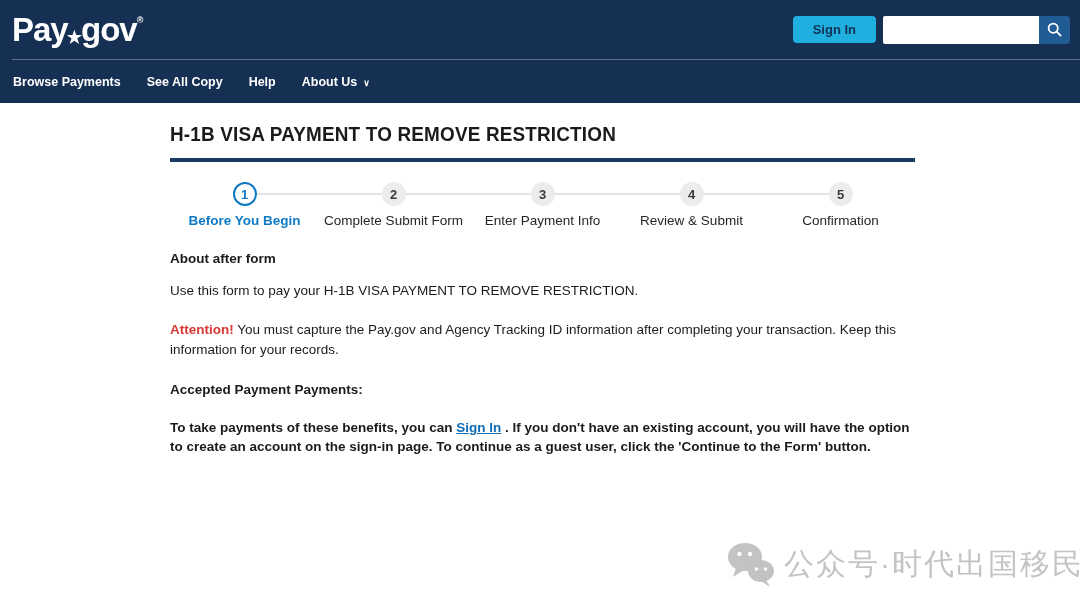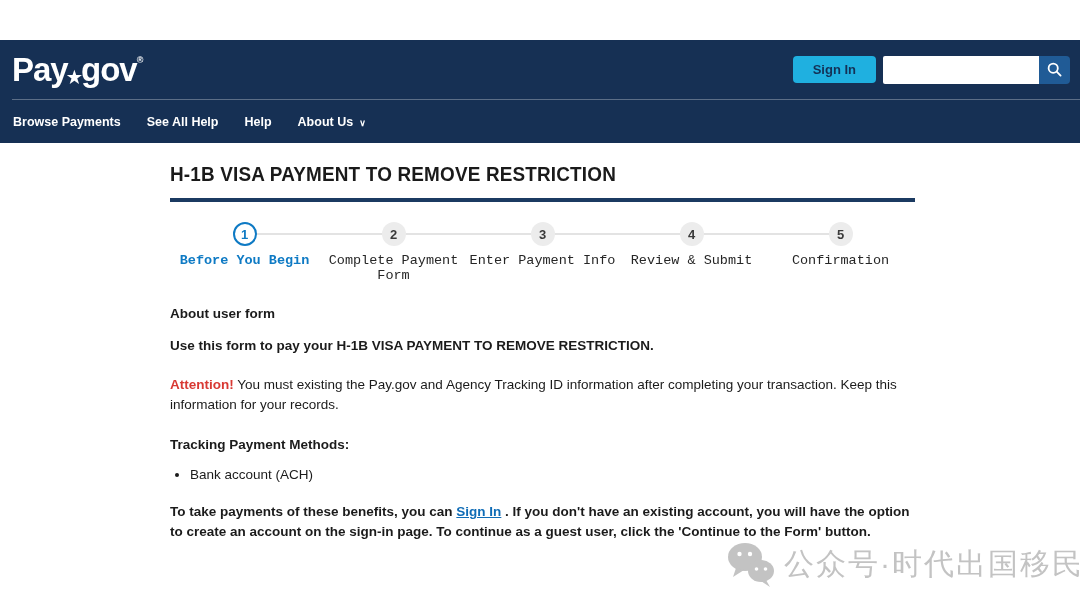--- a/index.html
+++ b/index.html
@@ -1,21 +1,21 @@
 <!DOCTYPE html>
 <html><head>
 <meta charset="utf-8">
 <style>
   * { margin:0; padding:0; box-sizing:border-box; }
   body { background:#e8e8e8; font-family:"Liberation Sans", sans-serif; }
   .screen { position:relative; width:1080px; height:607px; background:#ffffff; overflow:hidden; }
 
   
   .site-header { background:#163054; color:#fff; }
-  .header-top { height:59px; display:flex; align-items:center; padding:0 10px 0 12px;margin-top:40px; }
+  .header-top { height:59px; display:flex; align-items:center; padding:0 10px 0 12px; }
   .logo { font-size:33px; font-weight:bold; letter-spacing:-1px; color:#fff; white-space:nowrap; cursor:pointer; }
   .logo .star { font-size:17px; position:relative; top:2px; margin:0 -1px; letter-spacing:0; }
   .logo .reg { font-size:9px; vertical-align:top; position:relative; top:4px; letter-spacing:0; }
   .header-actions { margin-left:auto; display:flex; align-items:center; gap:7px; }
   .btn-signin { height:27px; padding:0 20px; background:#1fb0e0; color:#143156; border:none; border-radius:4px;
                 font-family:inherit; font-size:13px; font-weight:bold; cursor:pointer; }
   .searchbox { display:flex; height:28px; }
   .search-input { width:156px; height:28px; border:none; border-radius:2px 0 0 2px; padding:0 8px; font-size:13px;
                   font-family:inherit; outline:none; }
   .btn-search { width:31px; height:28px; background:#205b96; border:none; border-radius:0 4px 4px 0;
@@ -32,27 +32,27 @@
                 transform:scaleX(0.9); transform-origin:left center; white-space:nowrap; }
   .title-rule { height:4px; background:#1b3a61; margin-top:12px; }
 
   
   .steps { position:relative; display:flex; margin-top:20px; }
   .track-line { position:absolute; top:11px; left:74px; right:74px; height:2px; background:#e3e3e3; }
   .step { width:149px; text-align:center; position:relative; }
   .step-circle { width:24px; height:24px; border-radius:50%; margin:0 auto; background:#ececec; color:#3a3a3a;
                  font-size:13px; font-weight:bold; display:flex; align-items:center; justify-content:center; }
   .step.active .step-circle { background:#fff; border:2px solid #0e7ac4; color:#0e7ac4; }
-  .step-label { margin-top:7px; font-size:13.5px; color:#262626;font-family:Liberation Mono, monospace; }
+  .step-label { margin-top:7px; font-size:13.5px; color:#262626; }
   .step.active .step-label { color:#0e7ac4; font-weight:bold; }
 
   
   .content { font-size:13.5px; line-height:1.45; }
   .heading { font-weight:bold; margin-top:21px; }
-  .para { margin-top:12px;font-weight:bold; }
+  .para { margin-top:12px; }
   .attention-para { margin-top:20px; max-width:740px; }
   .attention-label { color:#d83933; font-weight:bold; }
   .content ul { margin:10px 0 0 4px; padding-left:16px; }
   .content li { margin-bottom:9px; }
   .benefits-para { font-weight:bold; margin-top:18px; max-width:745px; }
   .signin-link { color:#0f6cb6; text-decoration:underline; cursor:pointer; }
 
   
   .watermark { position:absolute; left:726px; top:541px; display:flex; align-items:center; gap:8px; z-index:1;
                pointer-events:none;justify-content:center; }
@@ -80,21 +80,21 @@
           </button>
         </div>
       </div>
     </div>
     <div class="header-divider"></div>
     <nav class="main-nav">
       <a class="nav-item">
           <span>Browse Payments</span>
         </a>
       <a class="nav-item">
-          <span>See All Help</span>
+          <span>See All Copy</span>
         </a>
       <a class="nav-item">
           <span>Help</span>
         </a>
       <a class="nav-item">
           <span>About Us</span>
           <span class="chevron">∨</span>
         </a>
     </nav>
   </header>
@@ -104,49 +104,46 @@
     <div class="title-rule"></div>
 
     <div class="steps">
       <div class="track-line"></div>
       <div class="step active">
         <div class="step-circle">1</div>
         <div class="step-label">Before You Begin</div>
       </div>
       <div class="step">
         <div class="step-circle">2</div>
-        <div class="step-label">Complete Payment Form</div>
+        <div class="step-label">Complete Submit Form</div>
       </div>
       <div class="step">
         <div class="step-circle">3</div>
         <div class="step-label">Enter Payment Info</div>
       </div>
       <div class="step">
         <div class="step-circle">4</div>
         <div class="step-label">Review &amp; Submit</div>
       </div>
       <div class="step">
         <div class="step-circle">5</div>
         <div class="step-label">Confirmation</div>
       </div>
     </div>
 
     <section class="content">
-      <p class="heading">About user form</p>
+      <p class="heading">About after form</p>
       <p class="para">Use this form to pay your H-1B VISA PAYMENT TO REMOVE RESTRICTION.</p>
 
       <p class="attention-para">
         <span class="attention-label">Attention!</span>
-        <span>You must existing the Pay.gov and Agency Tracking ID information after completing your transaction. Keep this information for your records.</span>
+        <span>You must capture the Pay.gov and Agency Tracking ID information after completing your transaction. Keep this information for your records.</span>
       </p>
 
-      <p class="heading">Tracking Payment Methods:</p>
-      <ul>
-        <li>Bank account (ACH)</li>
-      </ul>
+      <p class="heading">Accepted Payment Payments:</p>
 
 
       <p class="benefits-para">
         <span>To take payments of these benefits, you can</span>
         <a class="signin-link">Sign In</a>
         <span>. If you don't have an existing account, you will have the option to create an account on the sign-in page. To continue as a guest user, click the 'Continue to the Form' button.</span>
       </p>
 
     </section>
   </main>

